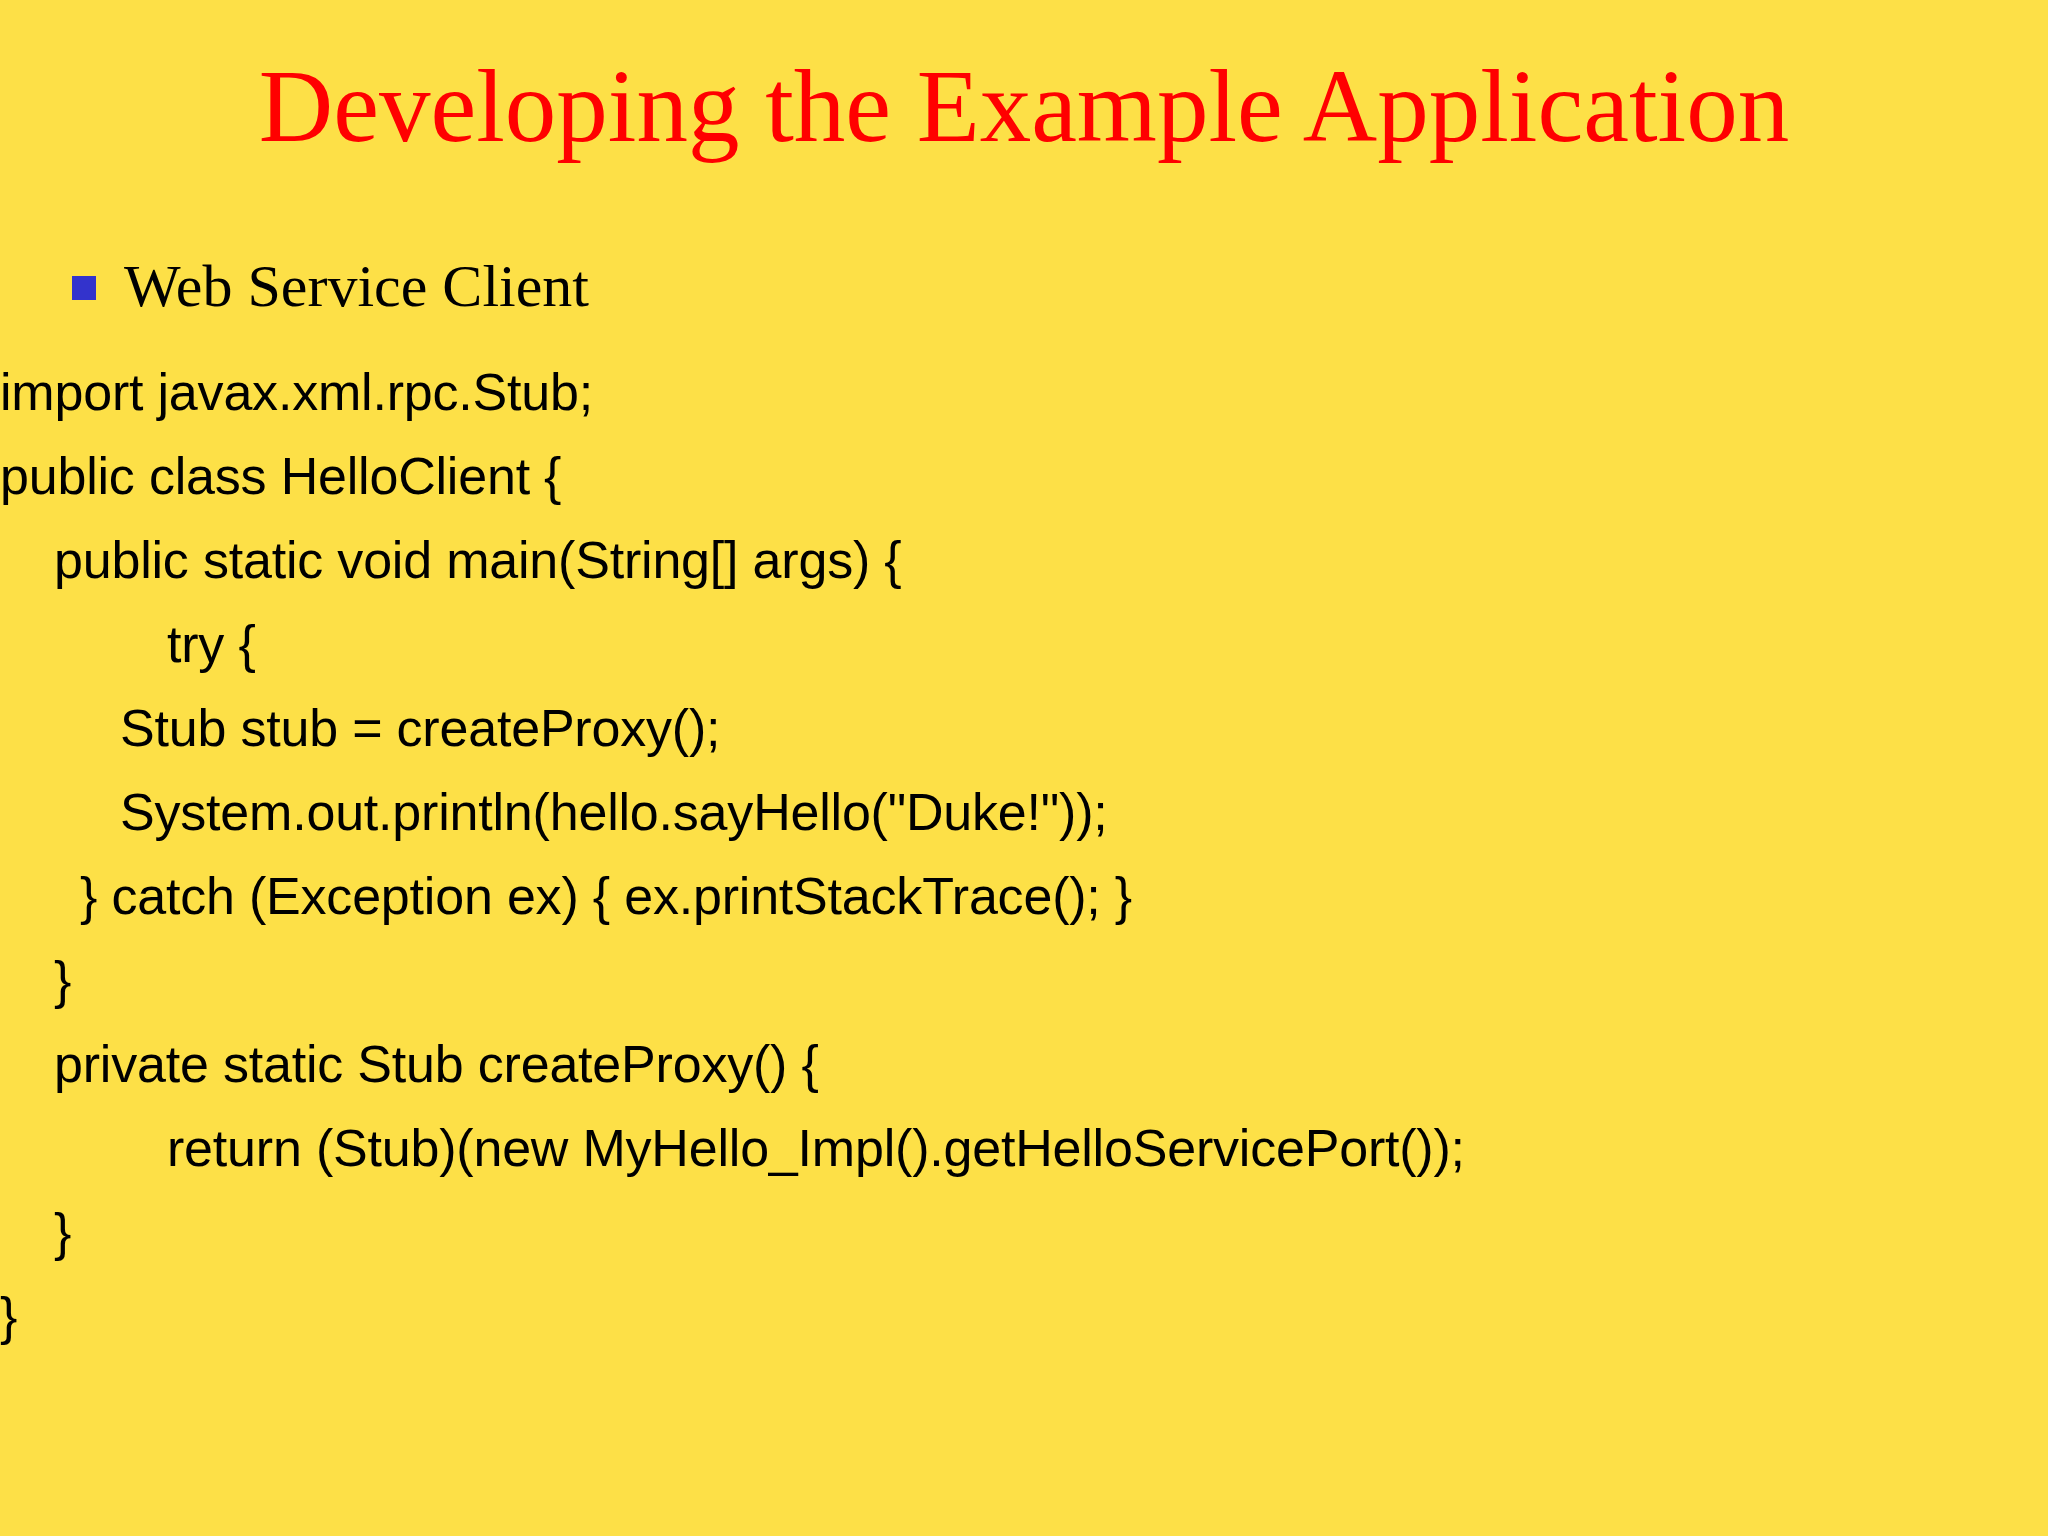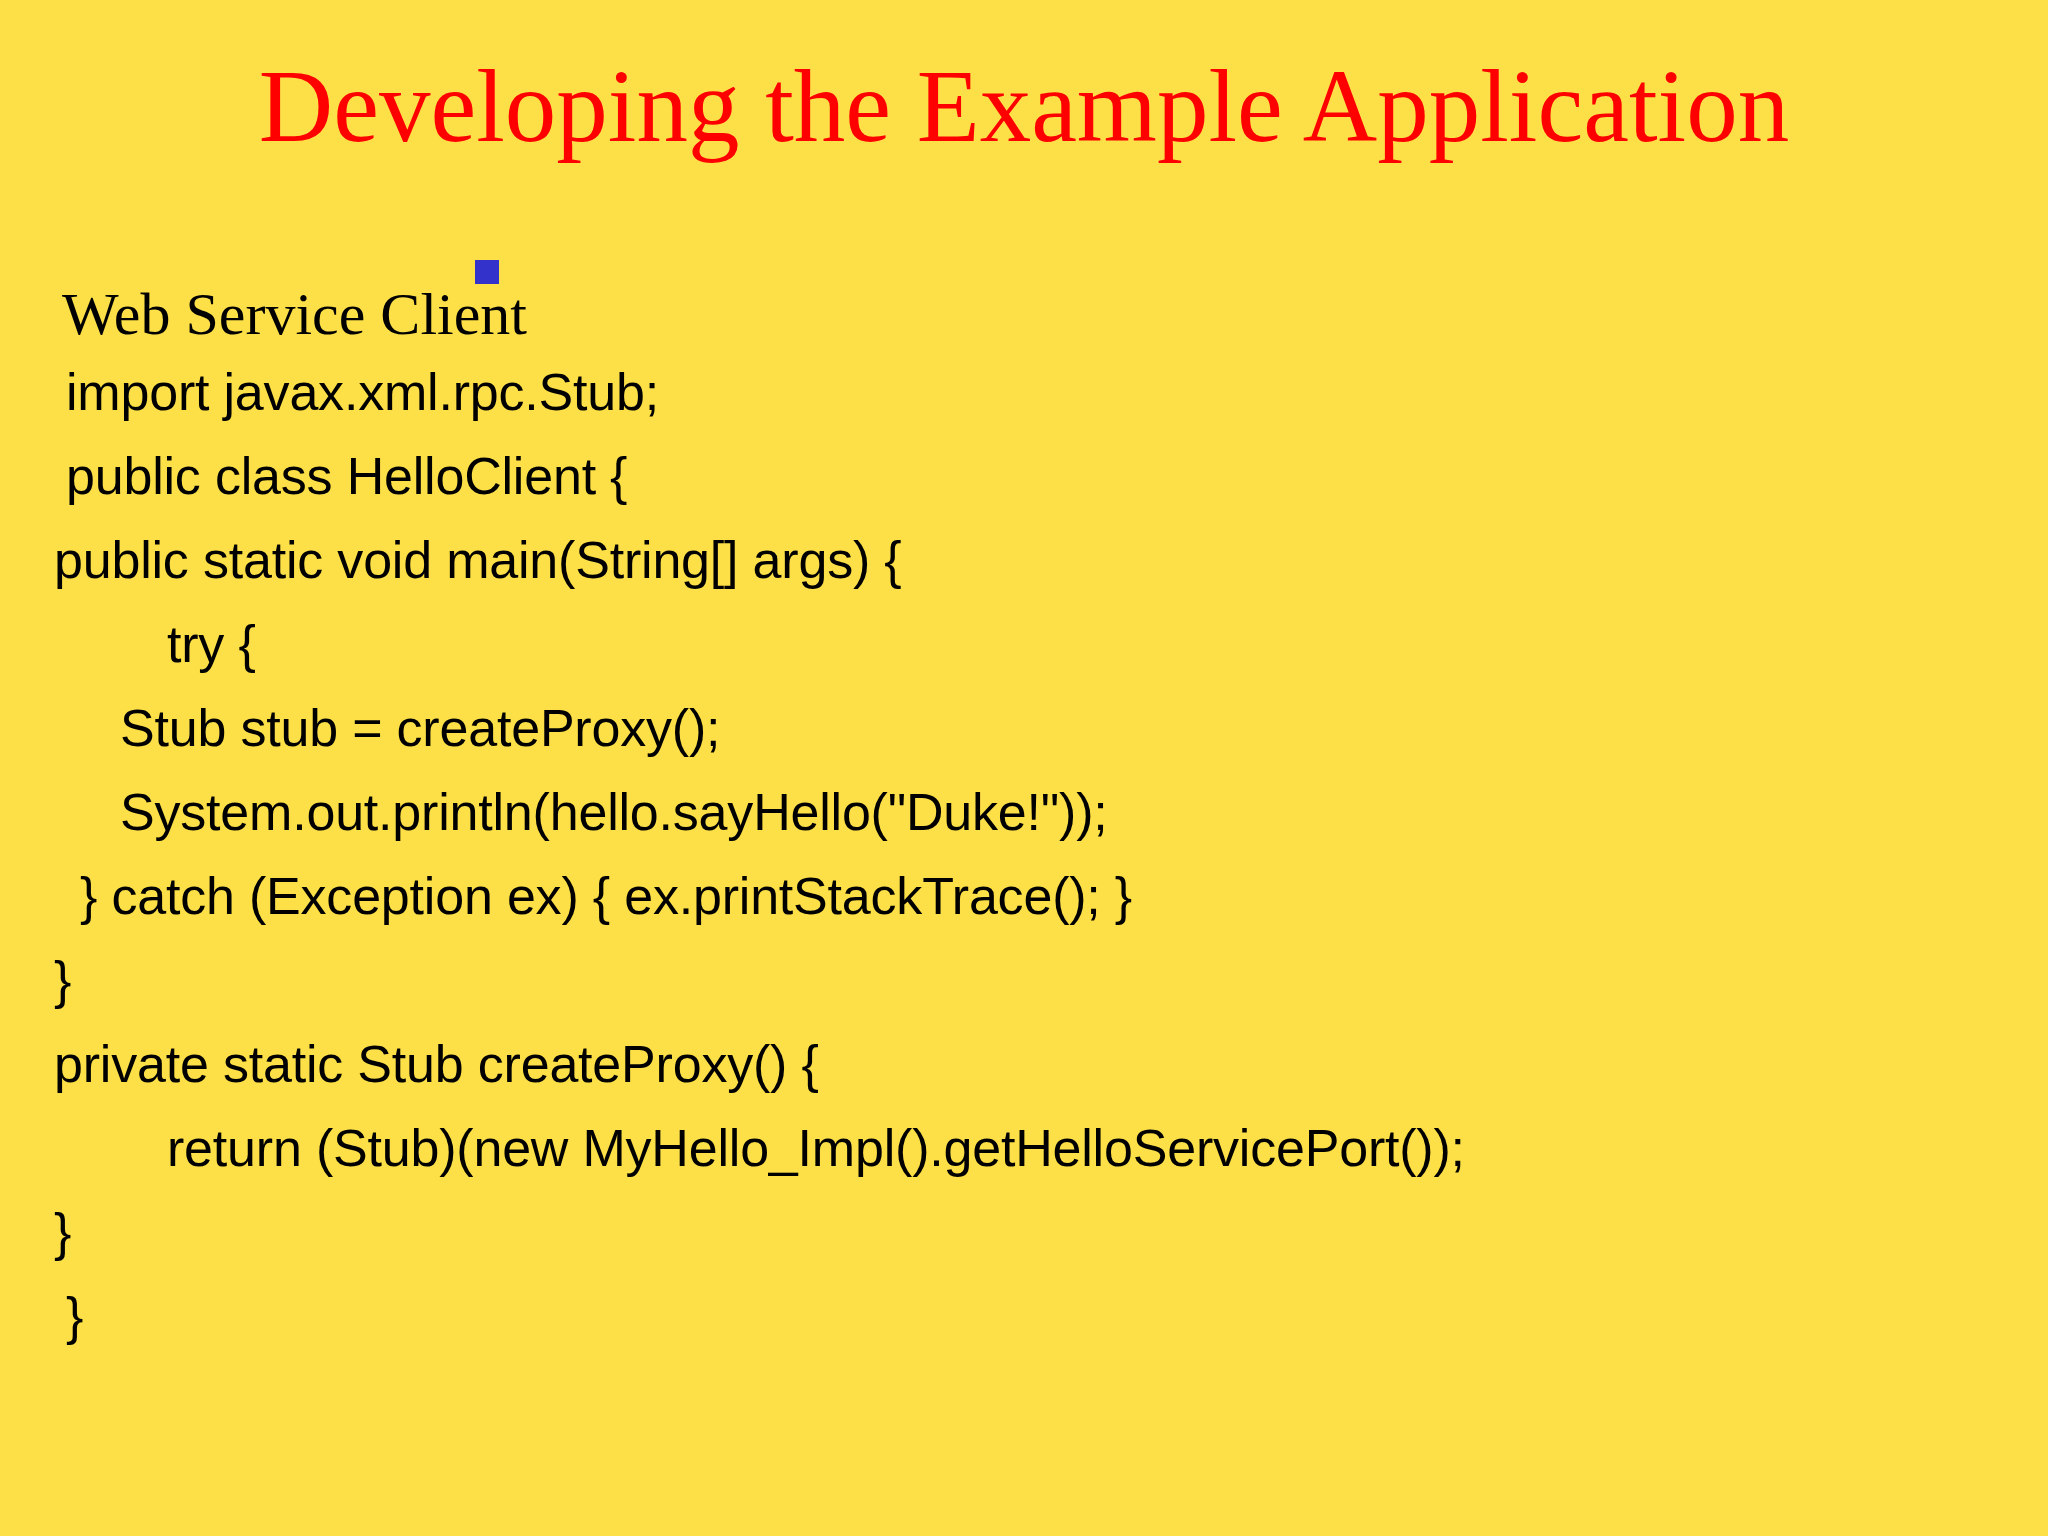--- a/index.html
+++ b/index.html
@@ -28,25 +28,24 @@
     font-size: 103px;
     line-height: 1.05;
     color: #ff0000;
     letter-spacing: 0px;
     white-space: nowrap;
   }
 
   
   #bullet-row {
     position: absolute;
-    left: 62px;
+    left: 72px;
     top: 256px;
     display: flex;
-    align-items: flex-end;
-    flex-direction: column;
+    align-items: center;
   }
 
   #bullet-square {
     width: 24px;
     height: 24px;
     background: #3333cc;
     flex: 0 0 auto;
     margin-right: 28px;
     margin-top: 4px;
   }
@@ -70,21 +69,21 @@
   .code-line {
     font-family: "Liberation Sans", sans-serif;
     font-size: 52px;
     line-height: 84px;
     height: 84px;
     color: #000000;
     white-space: pre;
     letter-spacing: -0.2px;
   }
 
-  .ind-0 { padding-left: 66px;  }
+  .ind-0 {  }
   .ind-1 { padding-left: 54px; }
   .ind-2 { padding-left: 167px; }
   .ind-2b{ padding-left: 80px; }
   .ind-3 { padding-left: 120px; }
 </style>
 </head>
 <body>
 
 <div id="slide" style="background: #fde047;">
 

